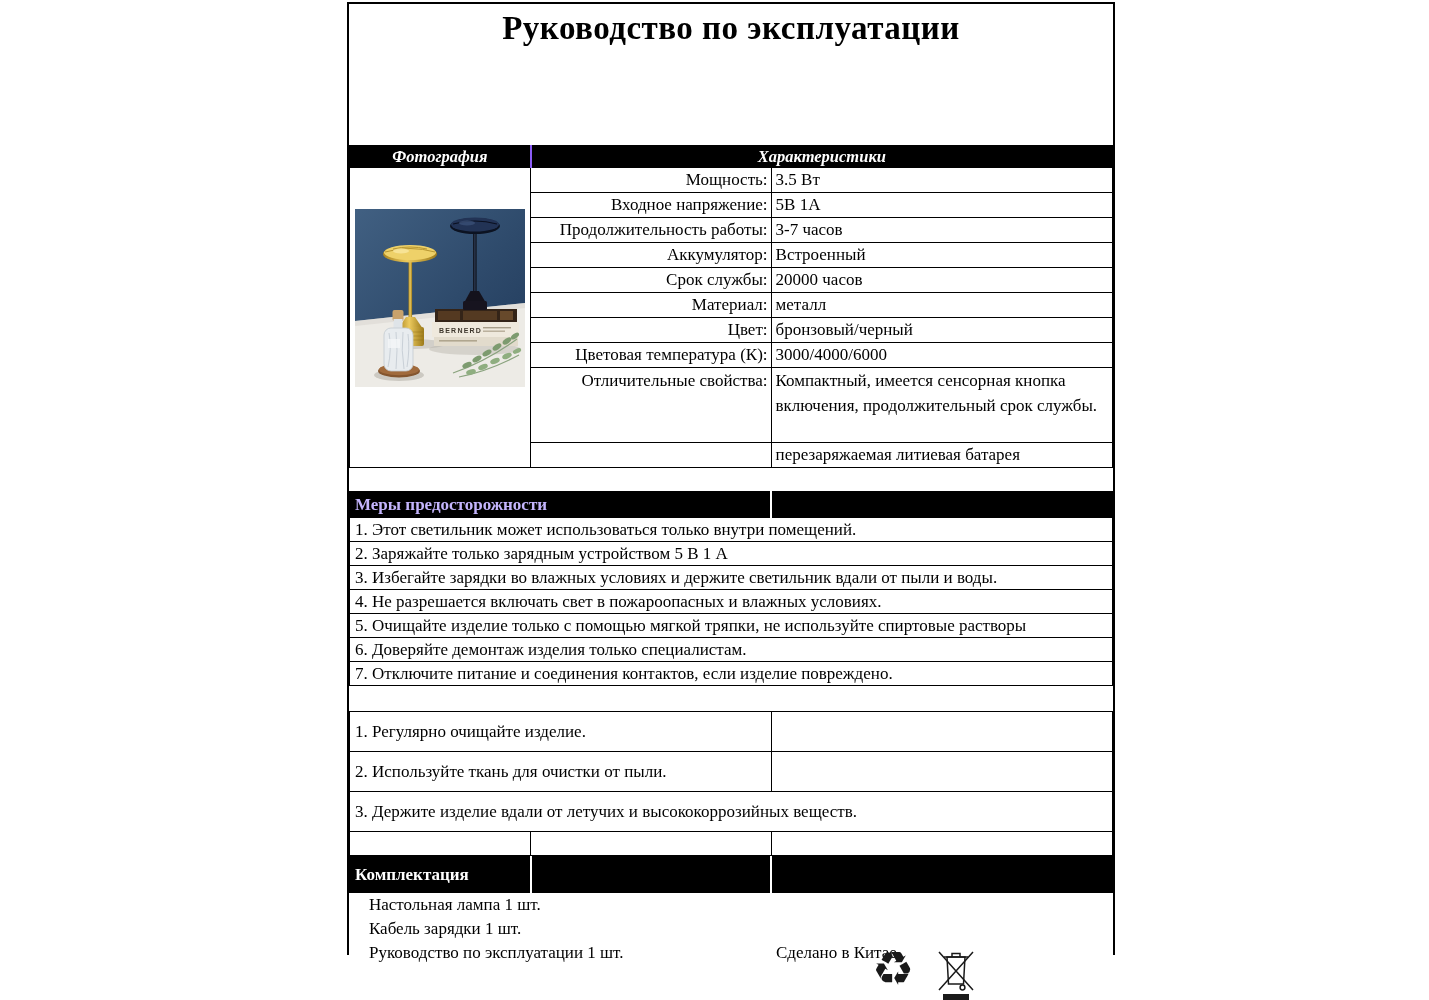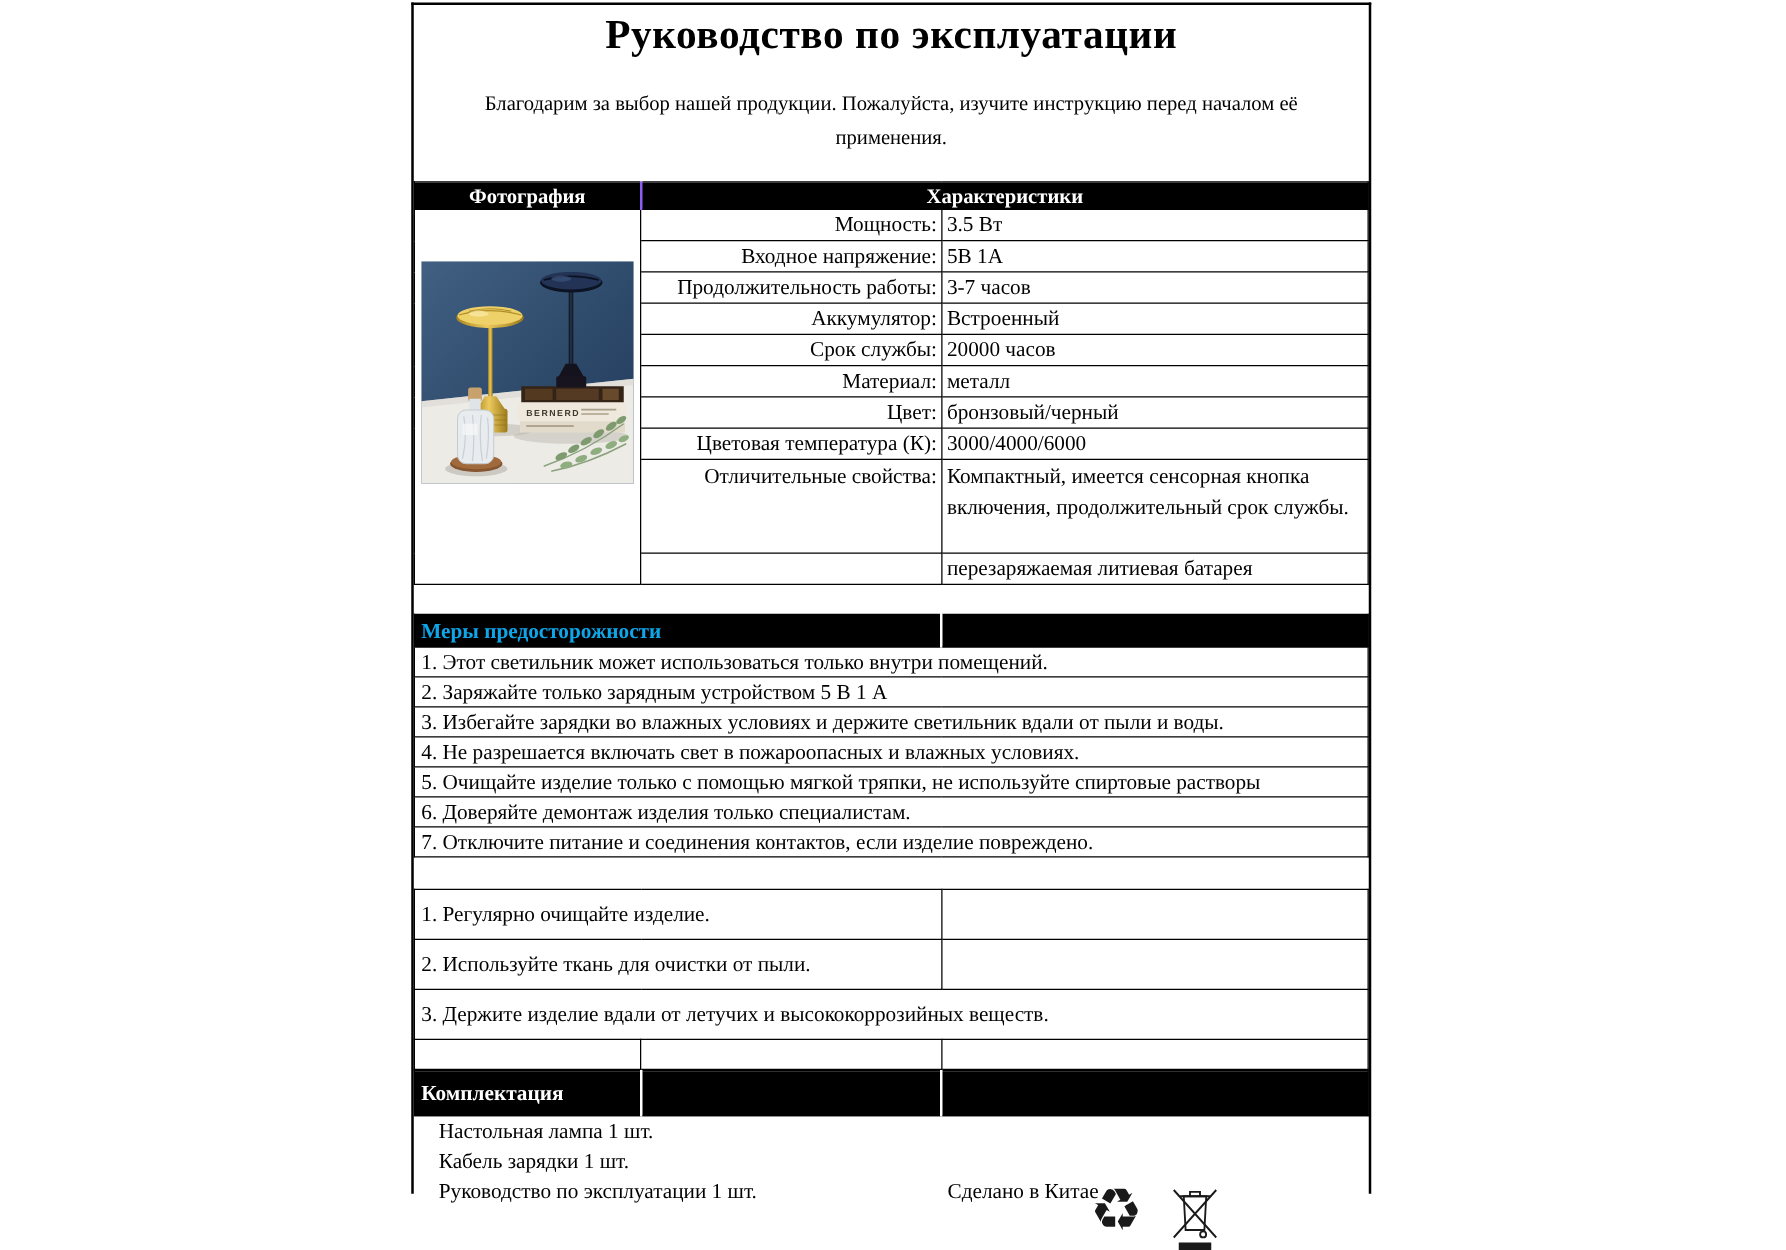--- a/index.html
+++ b/index.html
@@ -3,51 +3,51 @@
 <meta charset="utf-8">
 <style>
   * { box-sizing: border-box; margin: 0; padding: 0; }
   html,body { background:#fff; }
   body {
     width:1429px; height:1000px; position:relative;
     font-family:"Liberation Serif","DejaVu Serif",serif; color:#000;
     overflow:hidden;
   }
   .page {
-    position:absolute; left:329px; top:2px; width:768px; height:953px;
+    position:absolute; left:347px; top:2px; width:768px; height:953px;
     border:2px solid #000; border-bottom:none; background:#fff;
   }
   
   .title-block { height:141px; text-align:center; }
   .doc-title { font-size:33px; font-weight:bold; padding-top:6px; letter-spacing:0.5px; }
   .doc-subtitle { font-size:16.5px; width:742px; margin:22px auto 0; line-height:27px; }
 
   
   table { width:100%; border-collapse:collapse; table-layout:fixed; }
   td, th { border:1px solid #000; font-size:17px; padding:0 4px; vertical-align:middle; }
 
   
   .spec col.c1 { width:181px; } .spec col.c2 { width:240px; } .spec col.c3 { width:341px; }
   .spec th {
-    background:#000; color:#fff; font-weight:bold; height:22px; font-size:16.5px; text-align:center;
+    background:#000; color:#fff; font-weight:bold; height:22px; font-size:16.5px; text-align:center;font-style:italic;
   }
   .spec th.with-divider { border-left:2px solid #8b5cf6; }
   .spec td { height:25px; white-space:nowrap; overflow:hidden; }
   .spec td.lbl { text-align:right; padding-right:3px; }
   .spec td.val { text-align:left; padding-left:4px; }
   .spec td.tall { height:75px; white-space:normal; line-height:25px; vertical-align:top; }
   .spec td.lbl-top { vertical-align:top; line-height:25px; }
   .photo-cell { vertical-align:top; padding:0; }
   .photo-wrap { width:170px; margin:41px auto 0; font-size:0; }
 
   .gap23 { height:23px; } .gap25 { height:25px; }
 
   
   .prec col.c1 { width:421px; } .prec col.c2 { width:341px; }
-  .prec td.bar { background:#000; color:#0ea5e9; font-weight:bold; height:26px; font-size:17px; padding-left:5px; }
+  .prec td.bar { background:#000; color:#c4b5fd; font-weight:bold; height:26px; font-size:17px; padding-left:5px; }
   .prec td.bar.with-divider { border-left:2px solid #fff; }
   .prec td.item { height:24px; white-space:nowrap; overflow:hidden; padding-left:5px; }
 
   
   .maint col.c1 { width:181px; } .maint col.c2 { width:240px; } .maint col.c3 { width:341px; }
   .maint td { height:40px; white-space:nowrap; overflow:hidden; padding-left:5px; }
   .maint td.bar { background:#d9d9d9; font-weight:bold; height:26px; font-size:17px; }
   .maint td.empty { height:24px; }
 
   
@@ -66,21 +66,20 @@
   }
   .weee-icon { position:absolute; left:931px; top:944px; }
 </style>
 </head>
 <body>
 
 <div class="page">
 
   <div class="title-block">
     <div class="doc-title">Руководство по эксплуатации</div>
-    <div class="doc-subtitle">Благодарим за выбор нашей продукции. Пожалуйста, изучите инструкцию перед началом её применения.</div>
   </div>
 
   <table class="spec">
     <colgroup>
         <col class="c1">
         <col class="c2">
         <col class="c3">
       </colgroup>
     <tbody>
         <tr>

